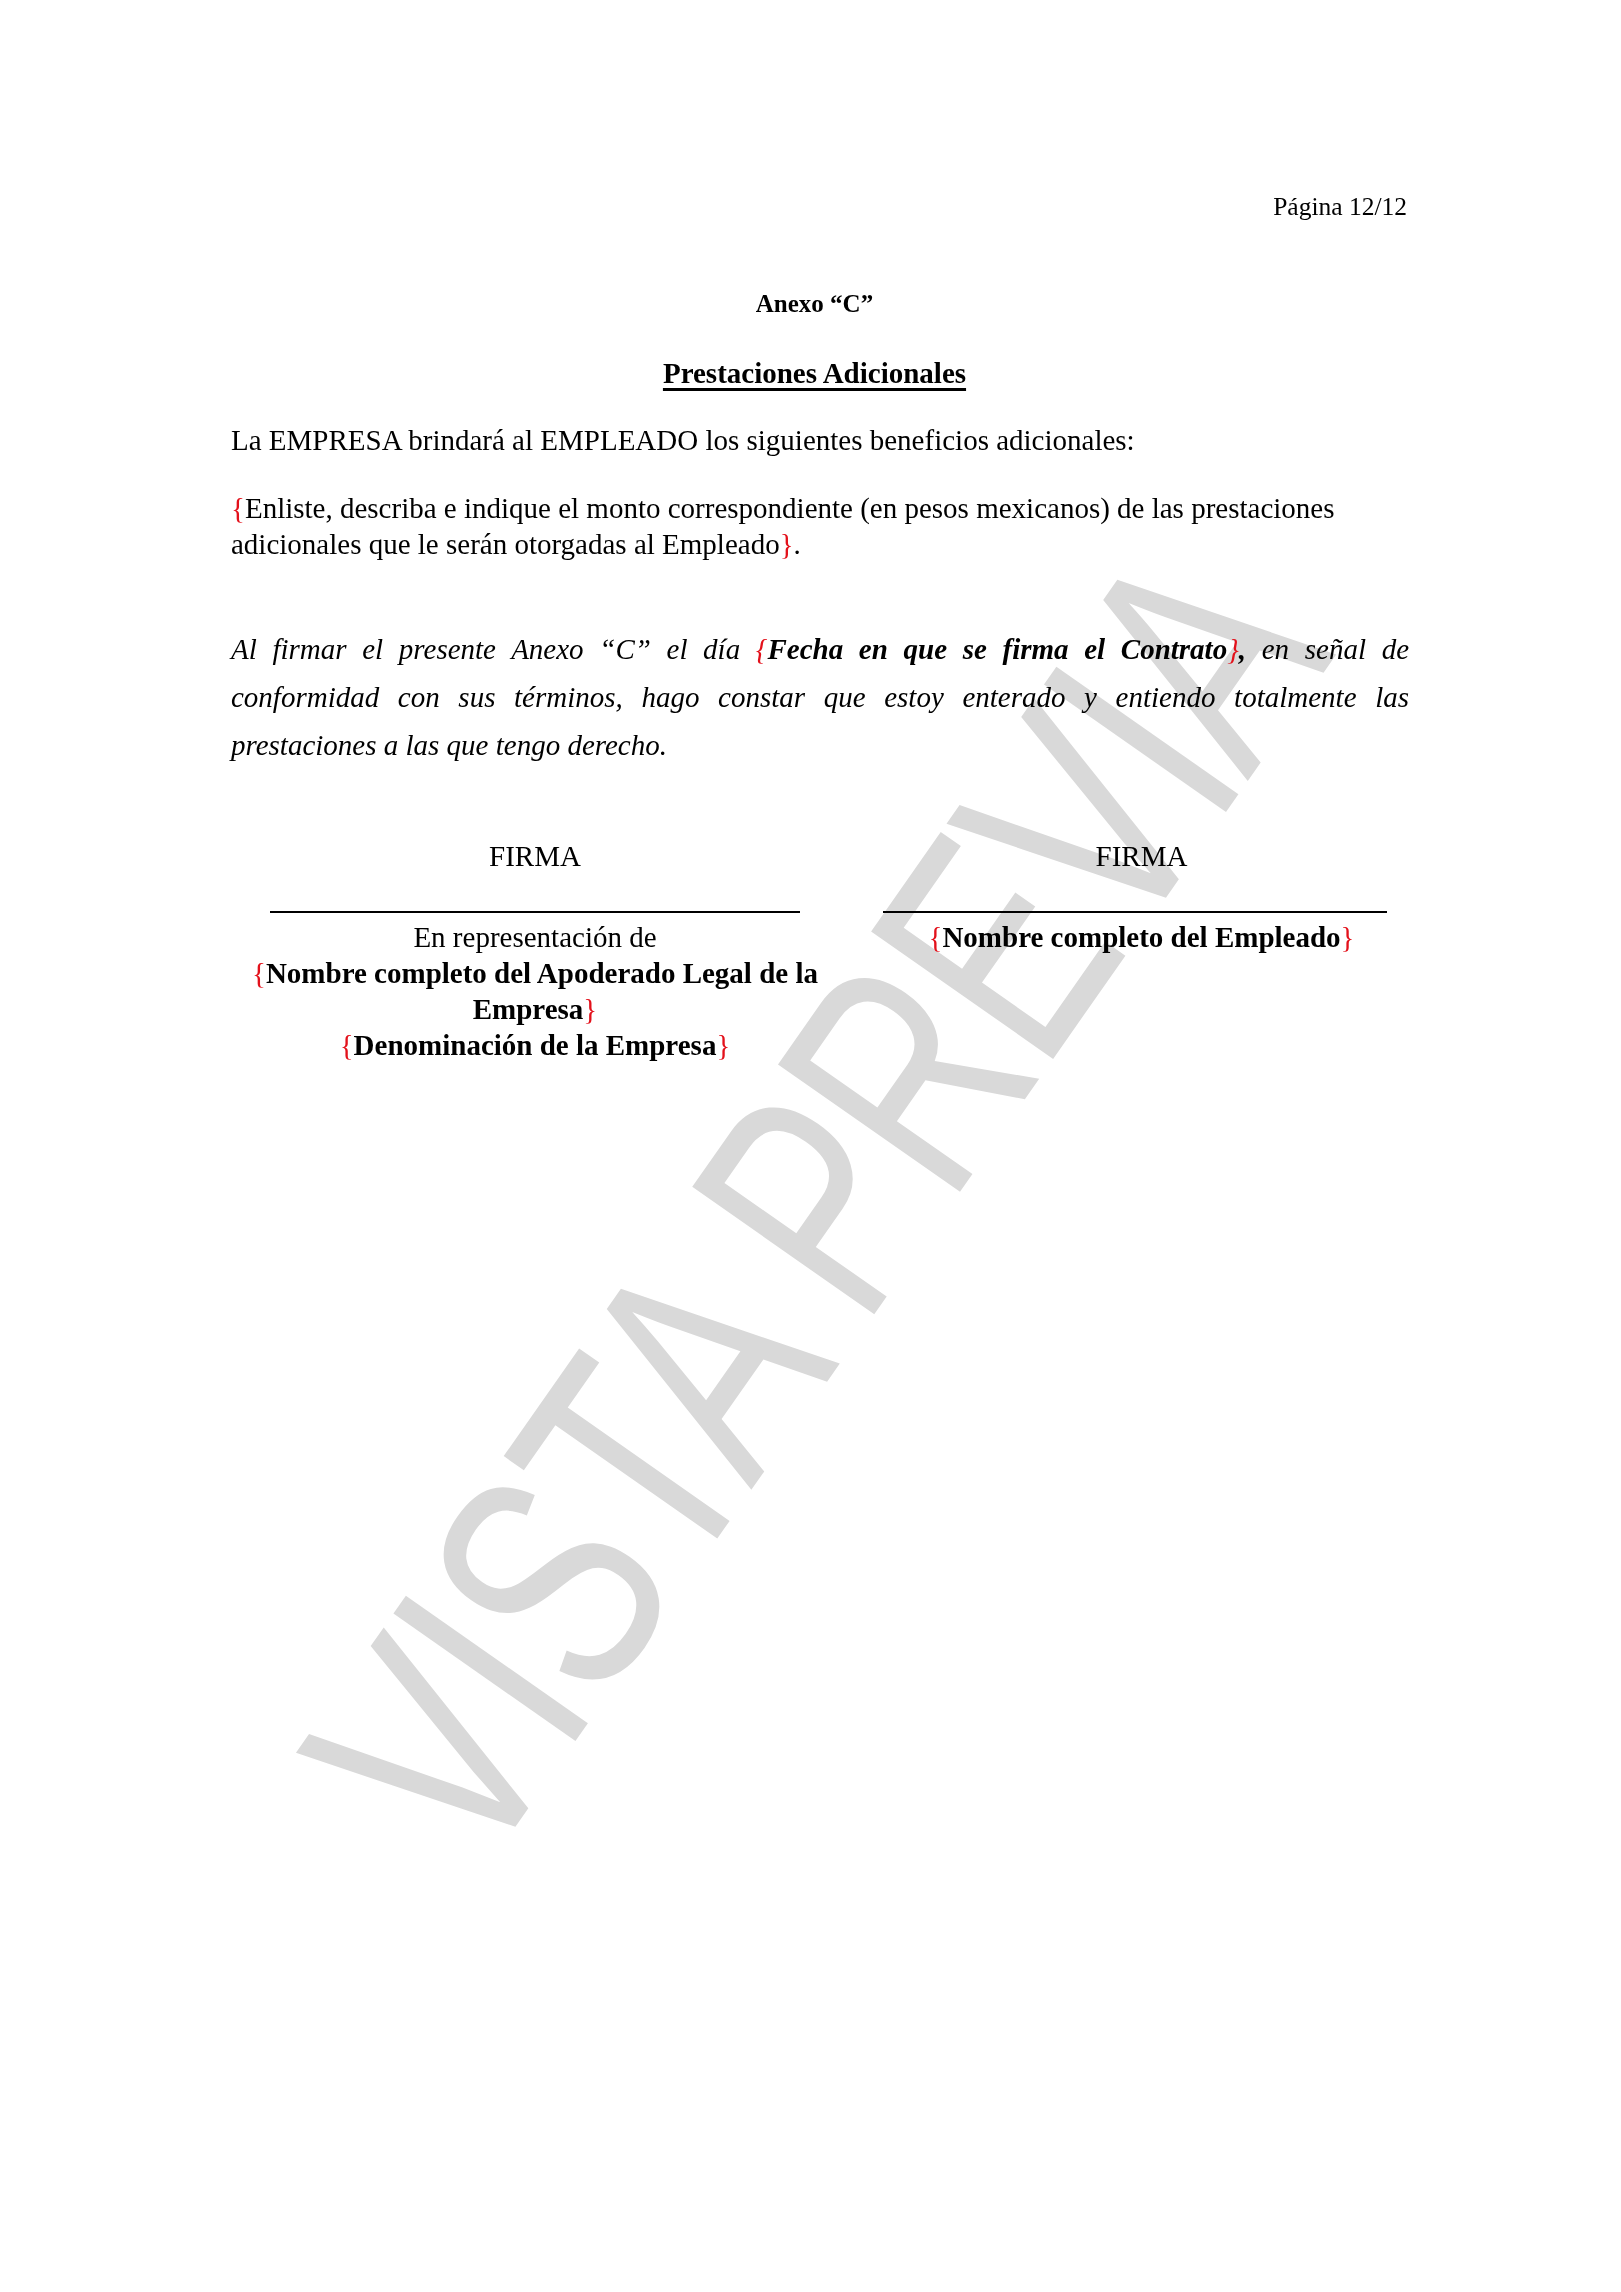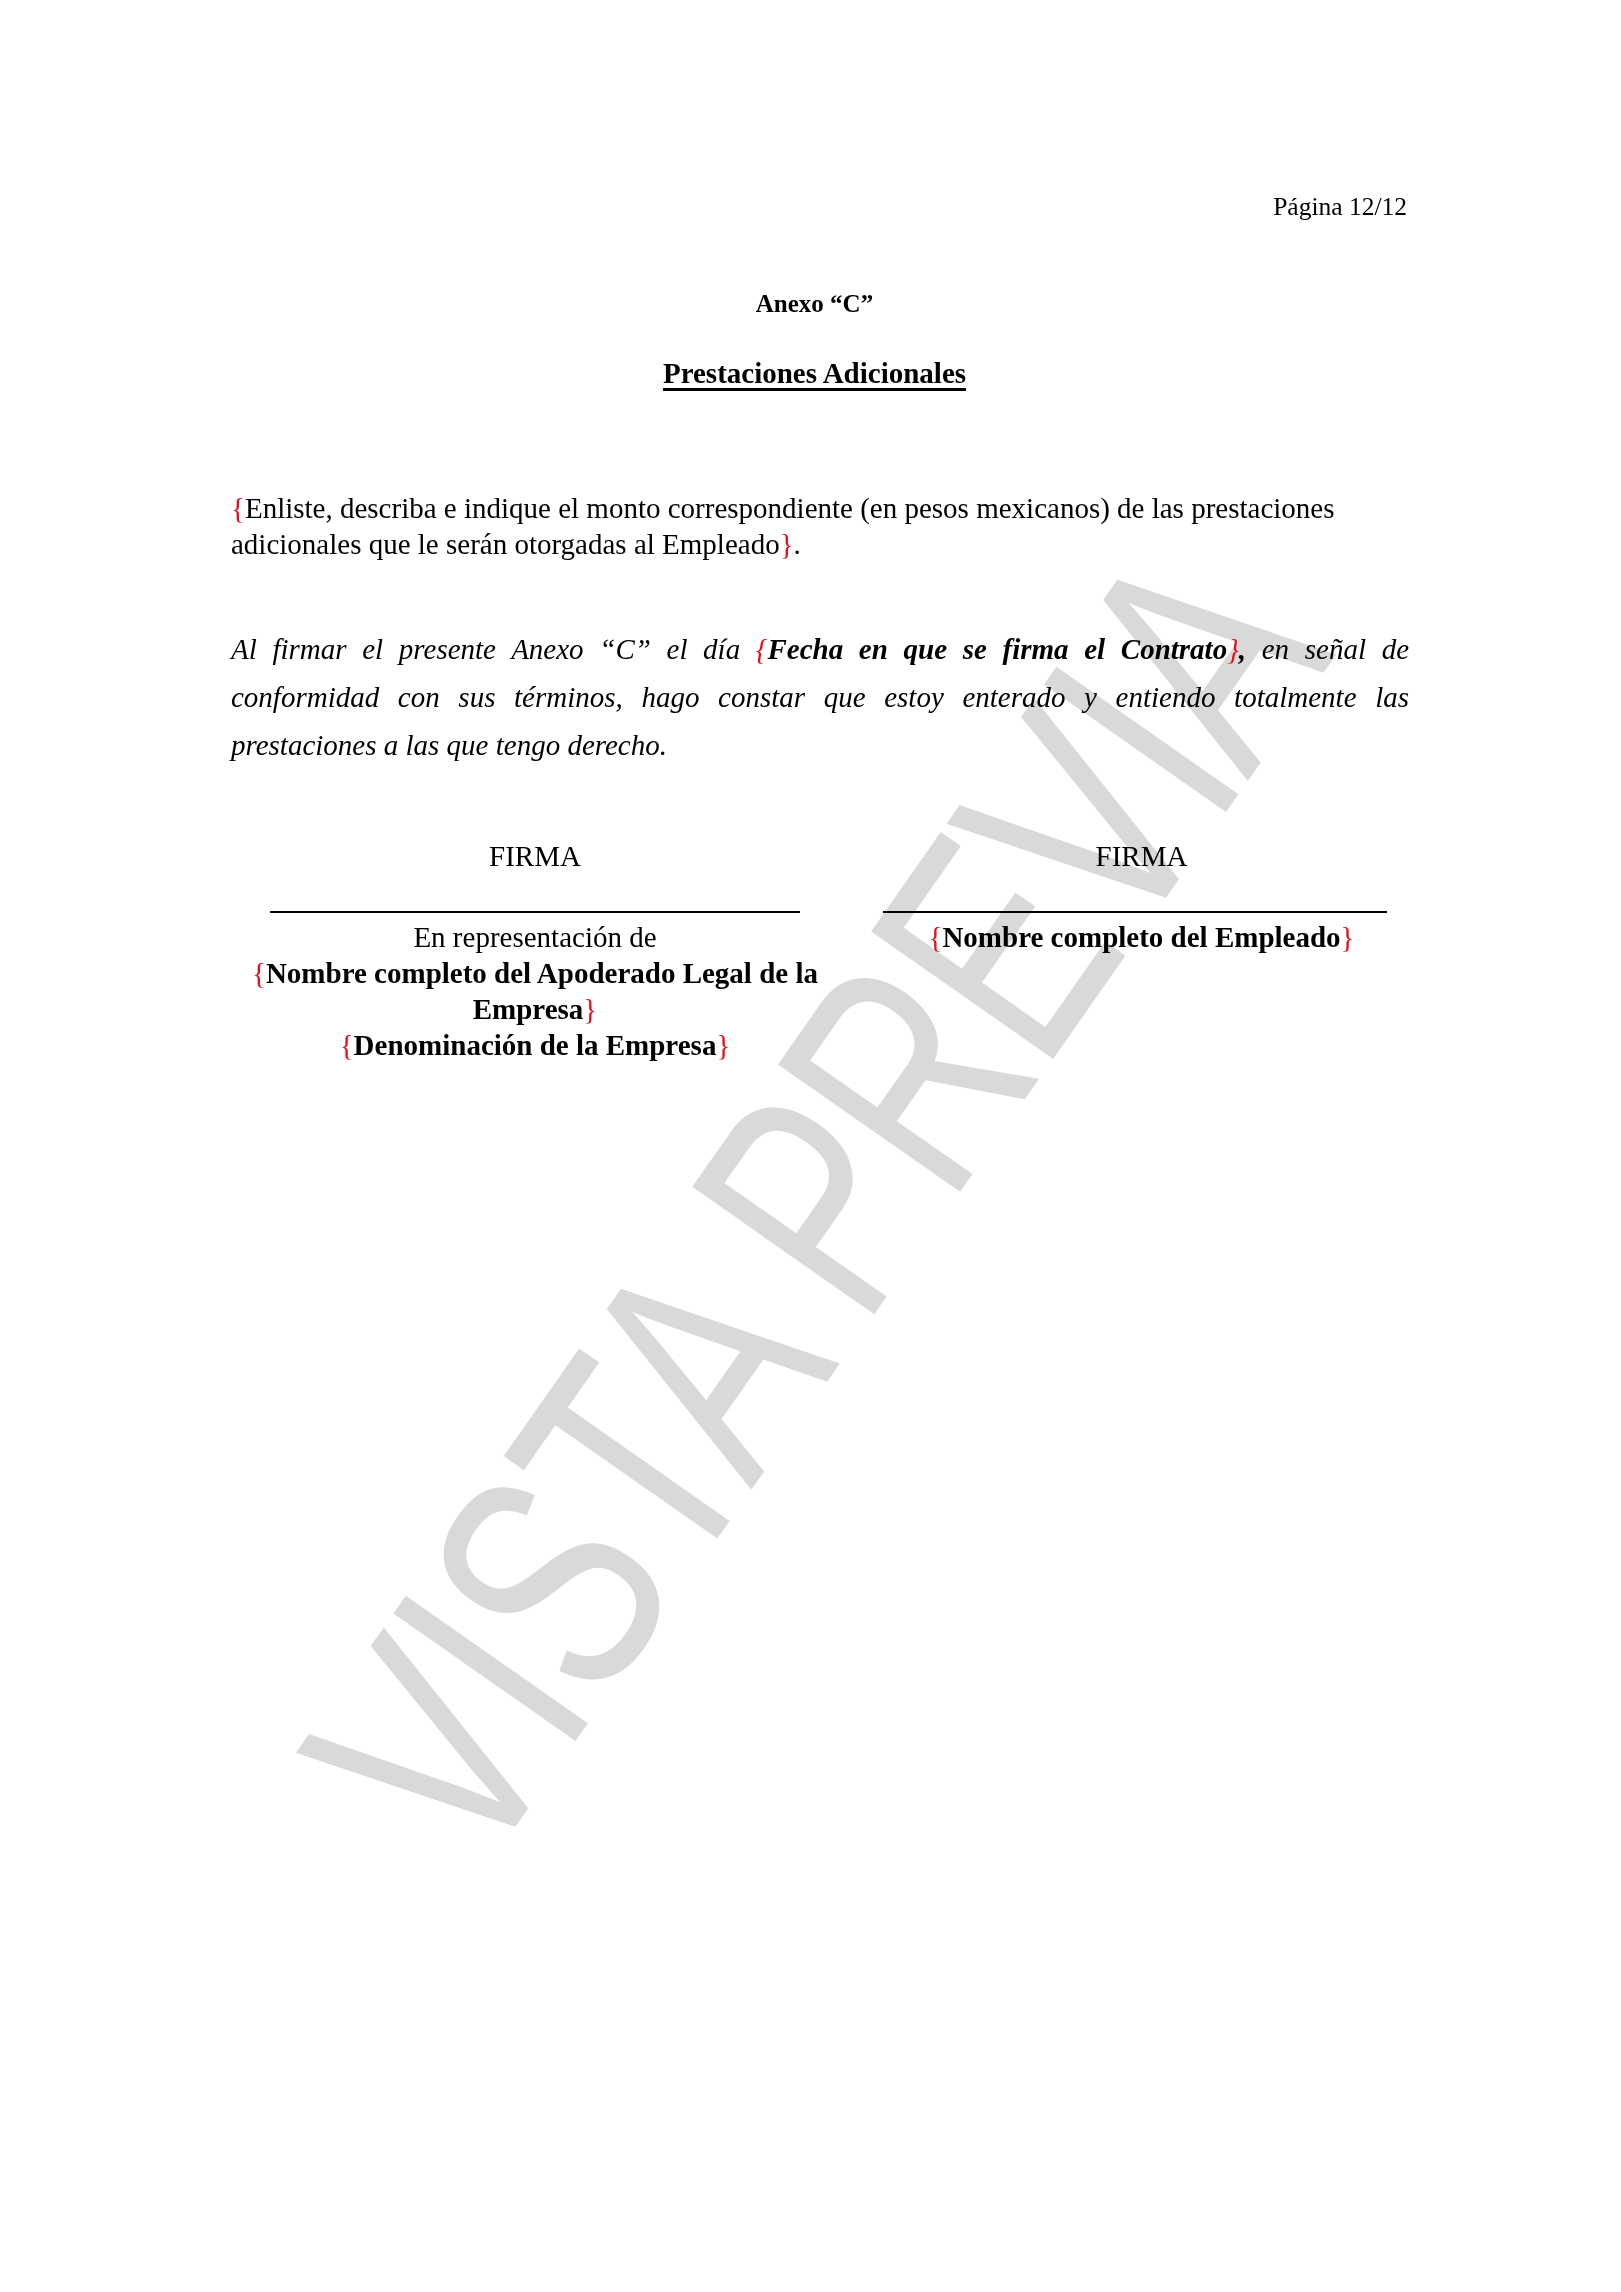--- a/index.html
+++ b/index.html
@@ -36,20 +36,21 @@
 
 <div class="page">
   <div class="watermark"><span>VISTA PREVIA</span></div>
 
   <div class="content">
     <div class="page-number">Página 12/12</div>
 
     <div class="title">Anexo “C”</div>
     <div class="subtitle"><span>Prestaciones Adicionales</span></div>
 
+    <div class="para p1">La EMPRESA brindará al EMPLEADO los siguientes beneficios adicionales:</div>
 
     <div class="para p2"><span class="red">{</span><span>Enliste, describa e indique el monto correspondiente (en pesos mexicanos) de las prestaciones adicionales que le serán otorgadas al Empleado</span><span class="red">}</span><span>.</span></div>
 
     <div class="para p3"><span>Al firmar el presente Anexo “C” el día </span><span class="red">{</span><b>Fecha en que se firma el Contrato</b><span class="red">}</span><b>,</b><span> en señal de conformidad con sus términos, hago constar que estoy enterado y entiendo totalmente las prestaciones a las que tengo derecho.</span></div>
 
     <div class="sig sig-left">
       <span class="firma">FIRMA</span>
       <span class="line"></span>
       <div>En representación de</div>
       <div><span class="red">{</span><b>Nombre completo del Apoderado Legal de la Empresa</b><span class="red">}</span></div>

